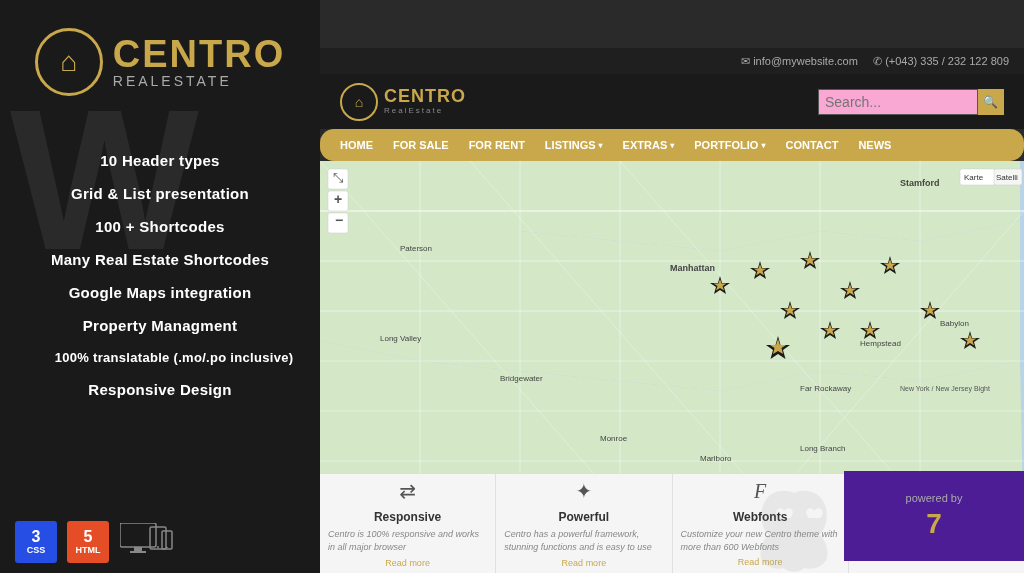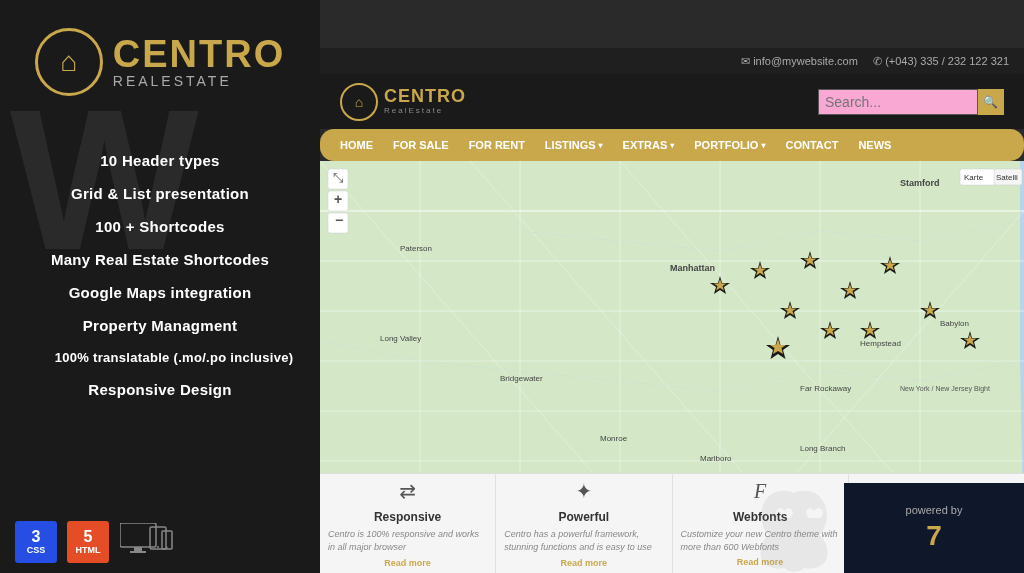--- a/index.html
+++ b/index.html
@@ -337,31 +337,30 @@
       color: #888;
       text-align: left;
       line-height: 1.4;
       font-style: italic;
     }
 
     .read-more {
       font-size: 9px;
       color: #c9a84c;
       cursor: pointer;
-      font-weight: bold;
     }
 
     
     .powered-by-section {
       position: absolute;
-      bottom: 0;
+      bottom: 12px;
       right: 0;
       width: 180px;
       height: 90px;
-      background: #0f172a;
+      background: #4c1d95;
       display: flex;
       flex-direction: column;
       align-items: center;
       justify-content: center;
       gap: 4px;
       z-index: 10;
     }
 
     .powered-by-text {
       color: #aaa;
@@ -458,21 +457,21 @@
         <circle cx="47" cy="24.5" r="0.8" fill="#888"></circle>
       </svg>
     </div>
   </div>
 </div>
 
 <div class="content">
 
   <div class="top-bar">
     <span class="top-bar-contact">✉ info@mywebsite.com</span>
-    <span class="top-bar-contact">✆ (+043) 335 / 232 122 321</span>
+    <span class="top-bar-contact">✆ (+043) 335 / 232 122 809</span>
   </div>
 
   <div class="site-header">
     <div class="site-logo-small">
       <div class="site-logo-circle">⌂</div>
       <div class="site-logo-text">
         <span class="site-logo-centro">CENTRO</span>
         <span class="site-logo-realestate">RealEstate</span>
       </div>
     </div>

